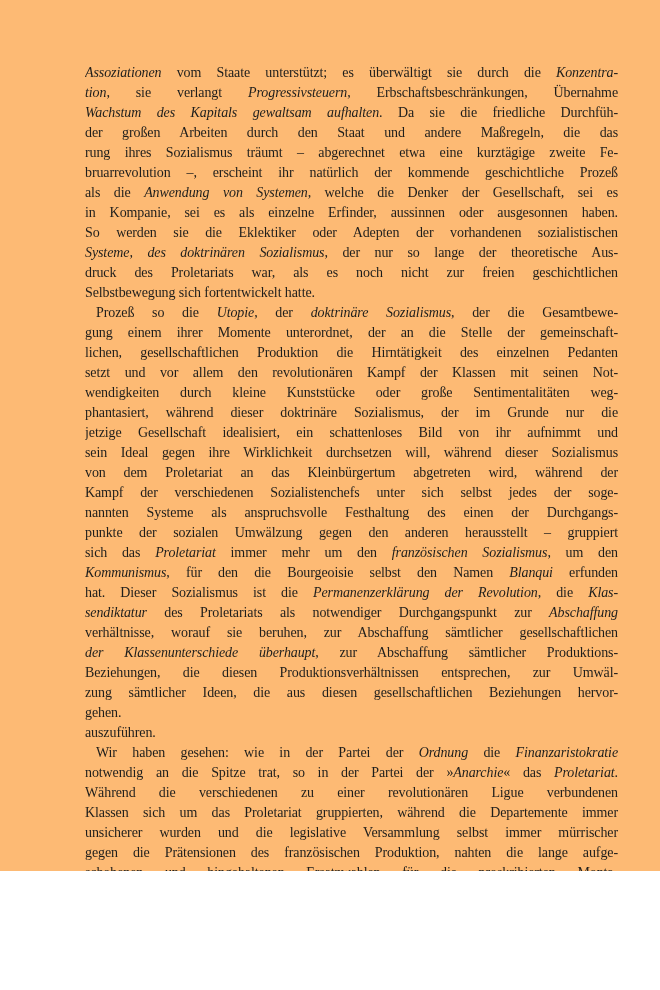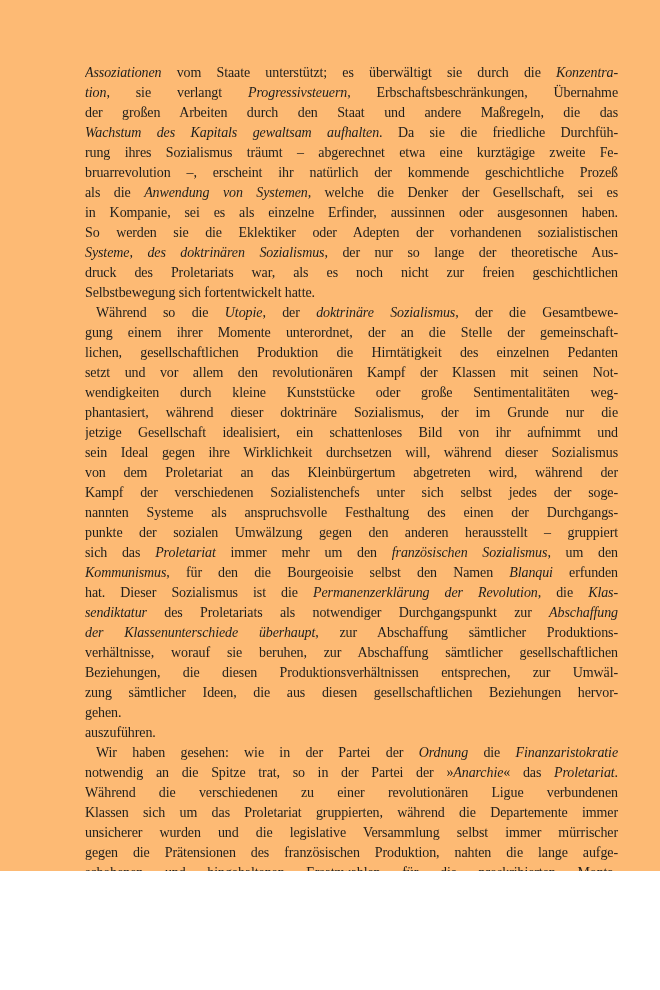--- a/index.html
+++ b/index.html
@@ -52,48 +52,48 @@
     margin-top: 48px;
   }
 </style>
 </head>
 <body>
 
 <div class="page">
   <div class="text-block" id="text-block">
       <div class="line"><span class="it">Assoziationen</span><span> vom Staate unterstützt; es überwältigt sie durch die </span><span class="it">Konzentra-</span></div>
       <div class="line"><span class="it">tion</span><span>, sie verlangt </span><span class="it">Progressivsteuern</span><span>, Erbschaftsbeschränkungen, Übernahme</span></div>
+      <div class="line"><span class="it">Wachstum des Kapitals gewaltsam aufhalten</span><span>. Da sie die friedliche Durchfüh-</span></div>
       <div class="line"><span>der großen Arbeiten durch den Staat und andere Maßregeln, die das</span></div>
-      <div class="line"><span class="it">Wachstum des Kapitals gewaltsam aufhalten</span><span>. Da sie die friedliche Durchfüh-</span></div>
       <div class="line"><span>rung ihres Sozialismus träumt – abgerechnet etwa eine kurztägige zweite Fe-</span></div>
       <div class="line"><span>bruarrevolution –, erscheint ihr natürlich der kommende geschichtliche Prozeß</span></div>
       <div class="line"><span>als die </span><span class="it">Anwendung von Systemen</span><span>, welche die Denker der Gesellschaft, sei es</span></div>
       <div class="line"><span>in Kompanie, sei es als einzelne Erfinder, aussinnen oder ausgesonnen haben.</span></div>
       <div class="line"><span>So werden sie die Eklektiker oder Adepten der vorhandenen sozialistischen</span></div>
       <div class="line"><span class="it">Systeme, des doktrinären Sozialismus</span><span>, der nur so lange der theoretische Aus-</span></div>
       <div class="line"><span>druck des Proletariats war, als es noch nicht zur freien geschichtlichen</span></div>
       <div class="line lastline"><span>Selbstbewegung sich fortentwickelt hatte.</span></div>
-      <div class="line indent"><span>Während so die </span><span class="it">Utopie</span><span>, der </span><span class="it">doktrinäre Sozialismus</span><span>, der die Gesamtbewe-</span></div>
+      <div class="line indent"><span>Prozeß so die </span><span class="it">Utopie</span><span>, der </span><span class="it">doktrinäre Sozialismus</span><span>, der die Gesamtbewe-</span></div>
       <div class="line"><span>gung einem ihrer Momente unterordnet, der an die Stelle der gemeinschaft-</span></div>
       <div class="line"><span>lichen, gesellschaftlichen Produktion die Hirntätigkeit des einzelnen Pedanten</span></div>
       <div class="line"><span>setzt und vor allem den revolutionären Kampf der Klassen mit seinen Not-</span></div>
       <div class="line"><span>wendigkeiten durch kleine Kunststücke oder große Sentimentalitäten weg-</span></div>
       <div class="line"><span>phantasiert, während dieser doktrinäre Sozialismus, der im Grunde nur die</span></div>
       <div class="line"><span>jetzige Gesellschaft idealisiert, ein schattenloses Bild von ihr aufnimmt und</span></div>
       <div class="line"><span>sein Ideal gegen ihre Wirklichkeit durchsetzen will, während dieser Sozialismus</span></div>
       <div class="line"><span>von dem Proletariat an das Kleinbürgertum abgetreten wird, während der</span></div>
       <div class="line"><span>Kampf der verschiedenen Sozialistenchefs unter sich selbst jedes der soge-</span></div>
       <div class="line"><span>nannten Systeme als anspruchsvolle Festhaltung des einen der Durchgangs-</span></div>
       <div class="line"><span>punkte der sozialen Umwälzung gegen den anderen herausstellt – gruppiert</span></div>
       <div class="line"><span>sich das </span><span class="it">Proletariat</span><span> immer mehr um den </span><span class="it">französischen Sozialismus</span><span>, um den</span></div>
       <div class="line"><span class="it">Kommunismus</span><span>, für den die Bourgeoisie selbst den Namen </span><span class="it">Blanqui</span><span> erfunden</span></div>
       <div class="line"><span>hat. Dieser Sozialismus ist die </span><span class="it">Permanenzerklärung der Revolution</span><span>, die </span><span class="it">Klas-</span></div>
       <div class="line"><span class="it">sendiktatur</span><span> des Proletariats als notwendiger Durchgangspunkt zur </span><span class="it">Abschaffung</span></div>
+      <div class="line"><span>verhältnisse, worauf sie beruhen, zur Abschaffung sämtlicher gesellschaftlichen</span></div>
       <div class="line"><span class="it">der Klassenunterschiede überhaupt</span><span>, zur Abschaffung sämtlicher Produktions-</span></div>
-      <div class="line"><span>verhältnisse, worauf sie beruhen, zur Abschaffung sämtlicher gesellschaftlichen</span></div>
       <div class="line"><span>Beziehungen, die diesen Produktionsverhältnissen entsprechen, zur Umwäl-</span></div>
       <div class="line"><span>zung sämtlicher Ideen, die aus diesen gesellschaftlichen Beziehungen hervor-</span></div>
       <div class="line lastline"><span>gehen.</span></div>
       <div class="line lastline"><span>auszuführen.</span></div>
       <div class="line indent"><span>Wir haben gesehen: wie in der Partei der </span><span class="it">Ordnung</span><span> die </span><span class="it">Finanzaristokratie</span></div>
       <div class="line"><span>notwendig an die Spitze trat, so in der Partei der »</span><span class="it">Anarchie</span><span>« das </span><span class="it">Proletariat</span><span>.</span></div>
       <div class="line"><span>Während die verschiedenen zu einer revolutionären Ligue verbundenen</span></div>
       <div class="line"><span>Klassen sich um das Proletariat gruppierten, während die Departemente immer</span></div>
       <div class="line"><span>unsicherer wurden und die legislative Versammlung selbst immer mürrischer</span></div>
       <div class="line"><span>gegen die Prätensionen des französischen Produktion, nahten die lange aufge-</span></div>

